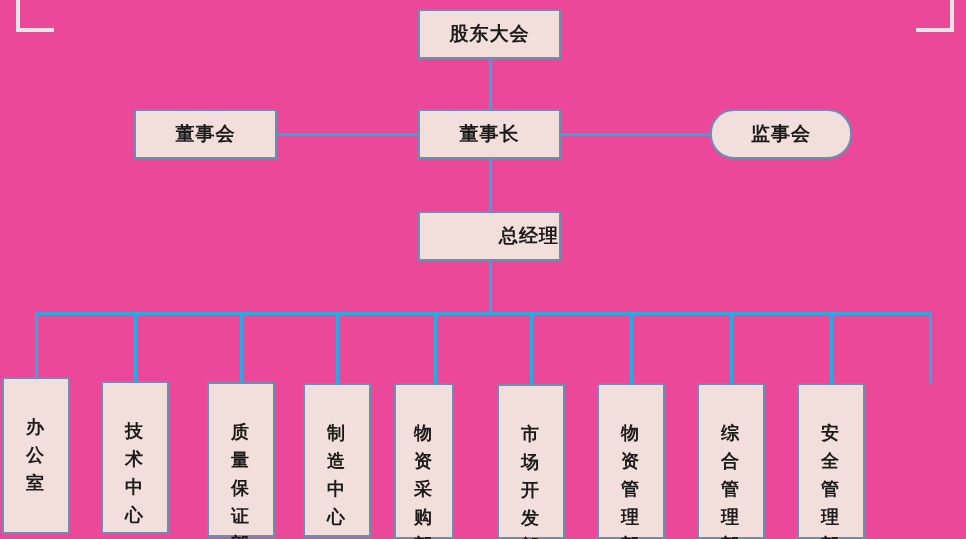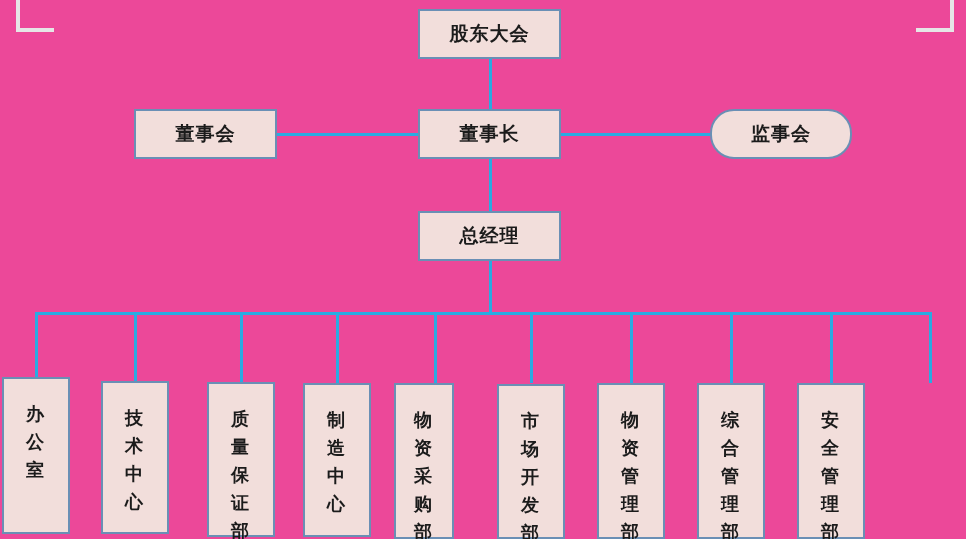--- a/index.html
+++ b/index.html
@@ -64,21 +64,21 @@
   }
   .node.top-level {
     font-size: 19px;
     line-height: 1.2;
   }
   .node.dept {
     font-size: 18px;
     line-height: 1.55;
     letter-spacing: 2px;
     align-items: flex-start;
-    padding-top: 22px;
+    padding-top: 35px;
   }
   .node.dept .label {
     display: block;
     width: 1.1em;
     word-break: break-all;
   }
 </style>
 </head>
 <body>
 
@@ -119,21 +119,21 @@
   </div>
 
   <div class="node top-level" style="left:418px; top:109px; width:143px; height:50px;">
     <span class="label">董事长</span>
   </div>
 
   <div class="node top-level" style="left:710px; top:109px; width:142px; height:50px;border-radius:24px;">
     <span class="label">监事会</span>
   </div>
 
-  <div class="node top-level" style="left:418px; top:211px; width:143px; height:50px;">
+  <div class="node top-level" style="left:418px; top:211px; width:143px; height:50px;justify-content:flex-end;">
     <span class="label">总经理</span>
   </div>
 
   <div class="node dept" style="left:2px; top:377px; width:68px; height:157px;">
     <span class="label">办公室</span>
   </div>
 
   <div class="node dept" style="left:101px; top:381px; width:68px; height:153px;">
     <span class="label">技术中心</span>
   </div>

